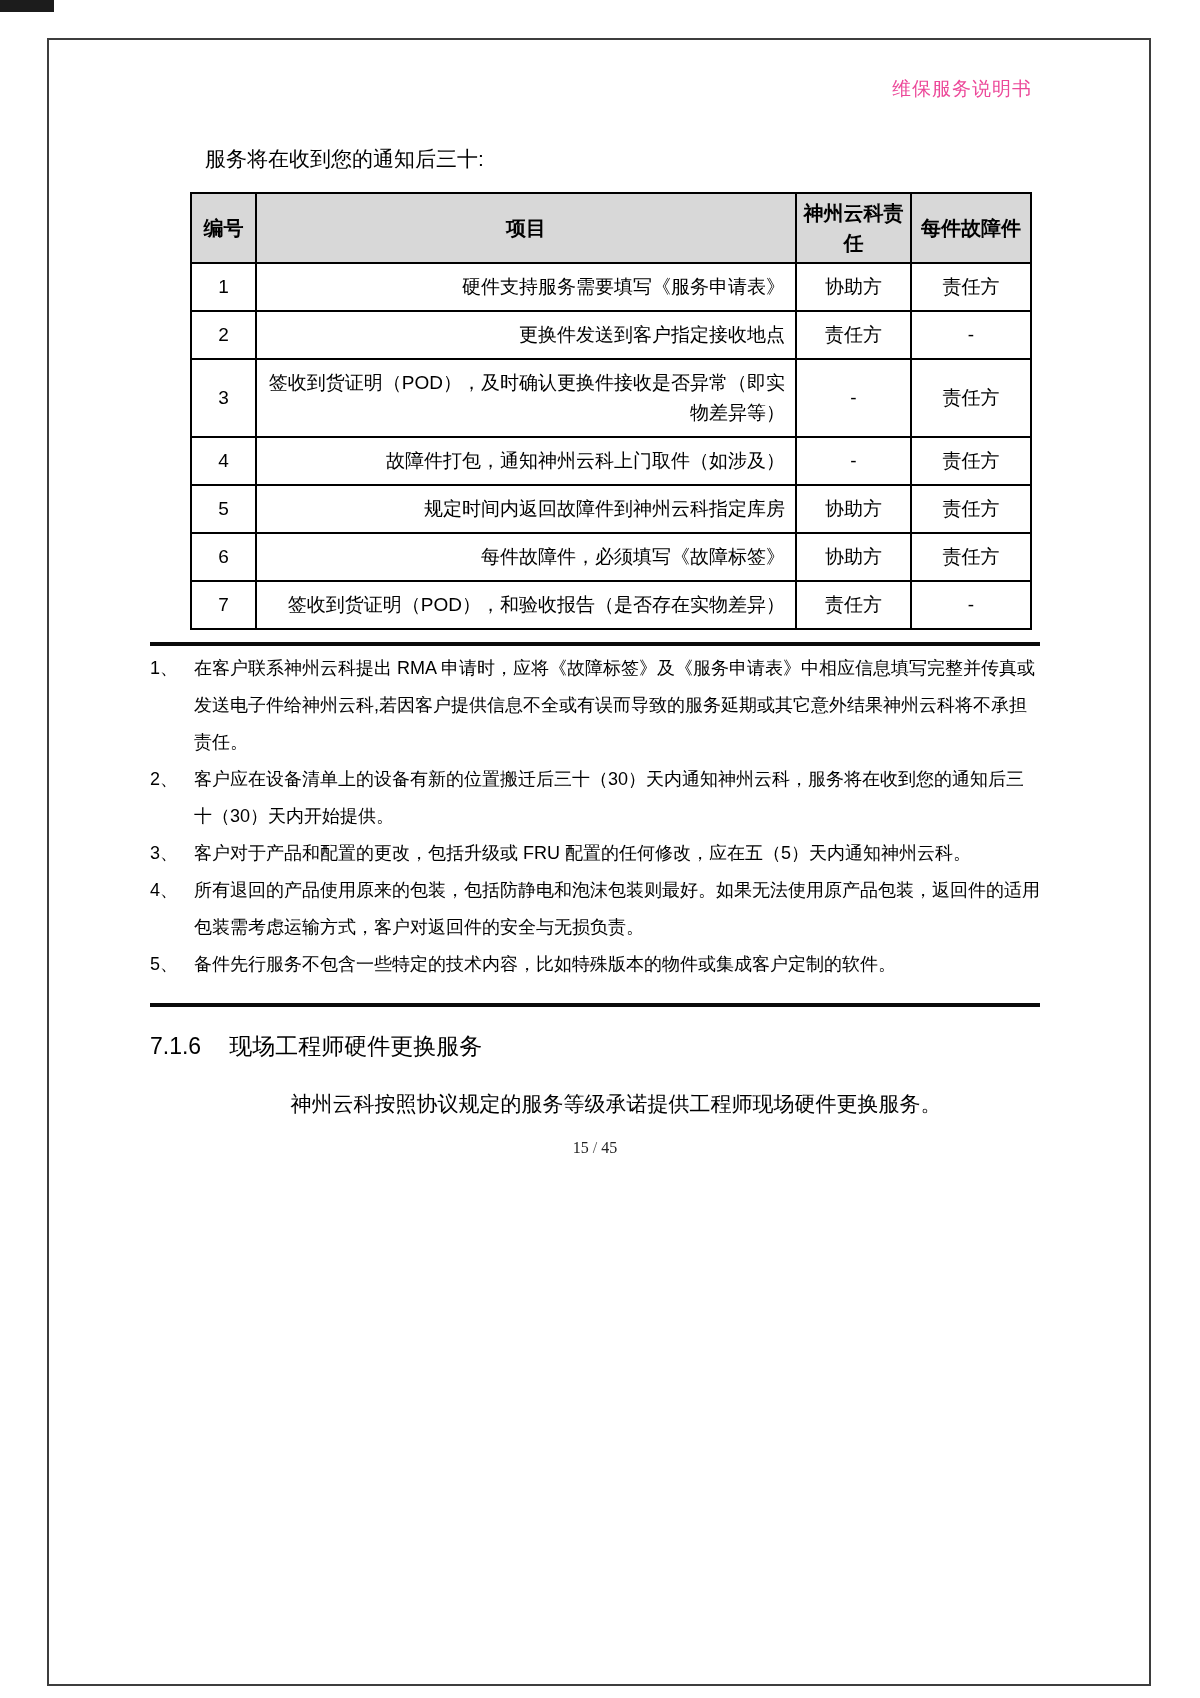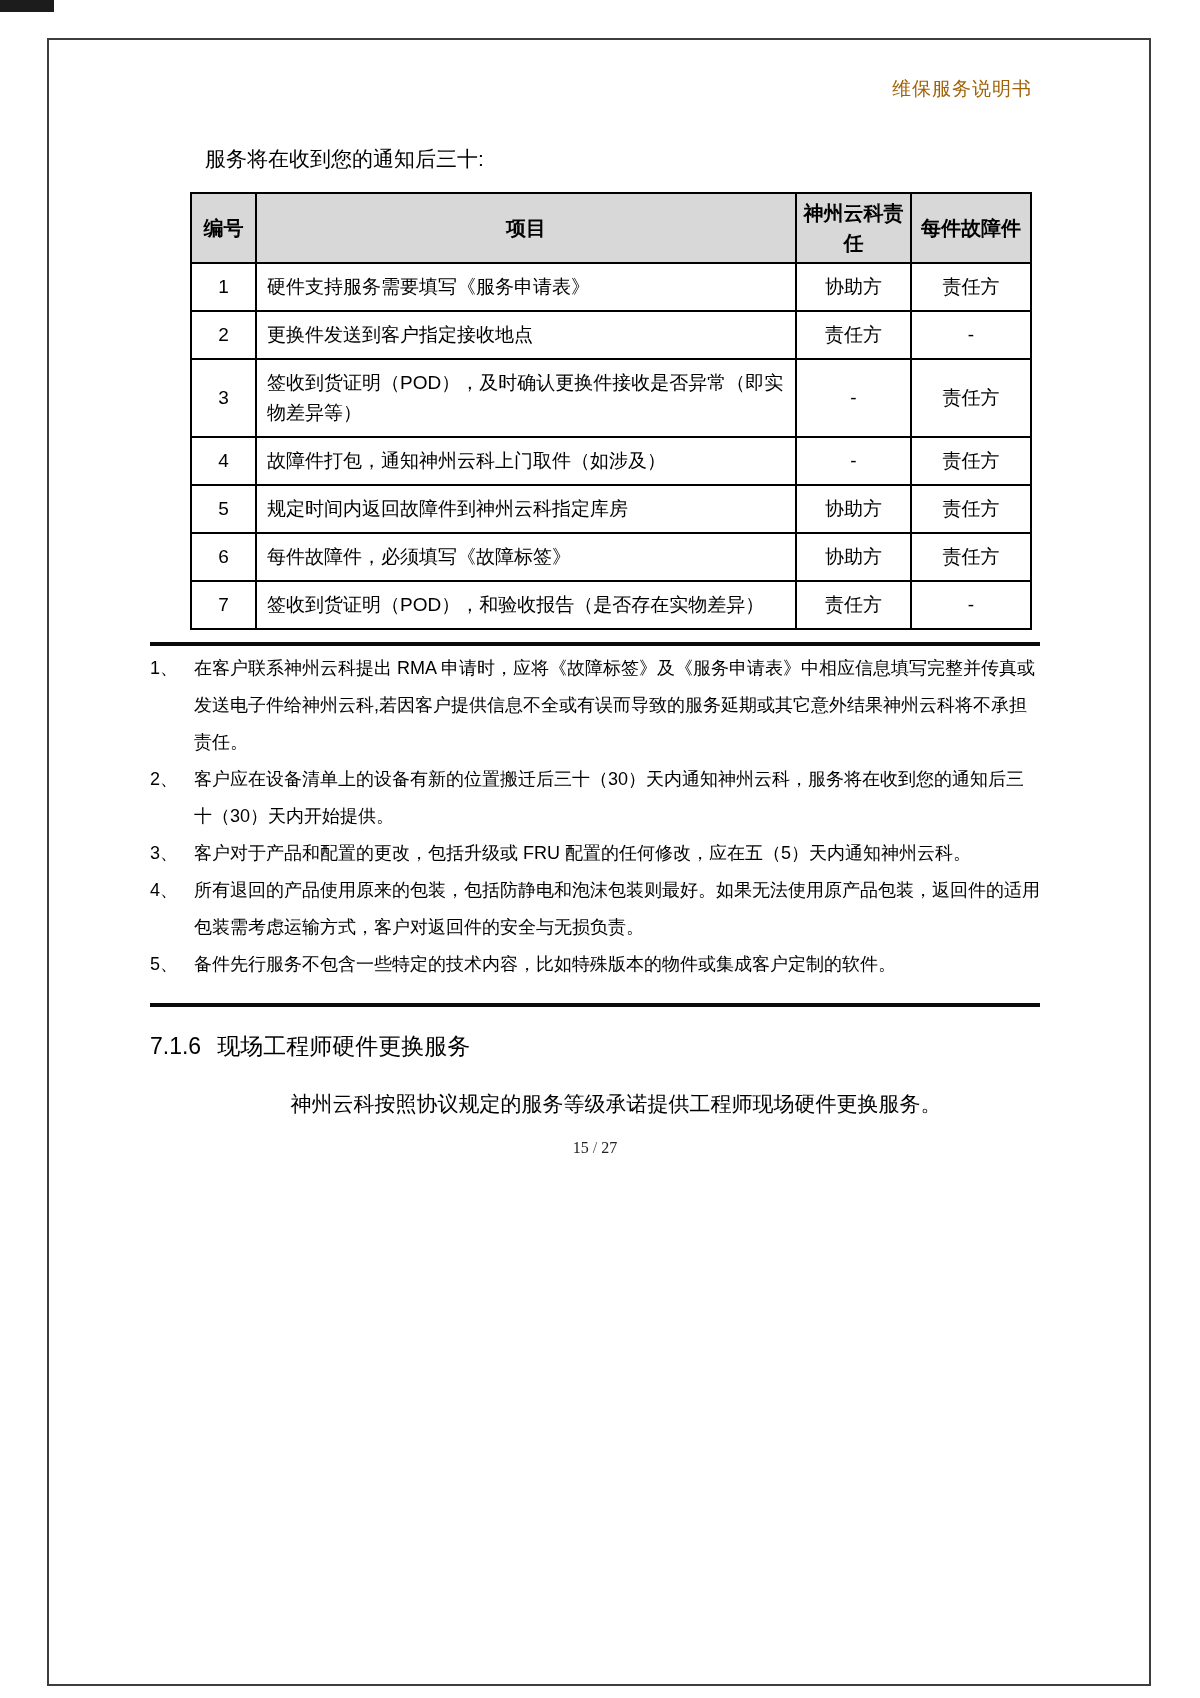--- a/index.html
+++ b/index.html
@@ -8,45 +8,45 @@
     font-family:"Liberation Sans", sans-serif;color:#000;overflow:hidden;
   }
   .scan-artifact{position:absolute;left:0;top:0;width:54px;height:12px;background:#1c1c1c;}
   .page-border{
     position:absolute;left:47px;top:38px;width:1104px;height:1648px;
     border:2px solid #3d3d3d;box-sizing:border-box;pointer-events:none;
   }
   .content{position:absolute;left:150px;top:76px;width:890px;}
   .doc-header{
     text-align:right;font-family:"Liberation Serif", serif;font-size:19px;
-    color:#a16207;line-height:26px;letter-spacing:1px;padding-right:8px;
+    color:#ec4899;line-height:26px;letter-spacing:1px;padding-right:8px;
   }
   .intro{margin-top:42px;font-size:21px;line-height:30px;text-indent:55px;}
   table.resp{
     border-collapse:collapse;margin:18px 0 0 40px;width:840px;table-layout:fixed;
   }
   table.resp th, table.resp td{
     border:2px solid #000;vertical-align:middle;font-size:19px;
     padding:8px 10px;line-height:30px;box-sizing:border-box;
   }
   table.resp th{
     background:#d8d8d8;font-weight:bold;font-size:20px;text-align:center;
     height:66px;padding:4px 6px;
   }
   table.resp td{height:44px;text-align:center;}
-  table.resp td.item{text-align:left;}
+  table.resp td.item{text-align:right;}
   .rule{height:4px;background:#0a0a0a;margin-top:12px;width:890px;}
   .rule.bottom{margin-top:20px;}
   .notes-label{margin-top:14px;font-size:18px;font-weight:bold;line-height:30px;}
   .notes{margin-top:4px;}
   .note{display:flex;font-size:18px;line-height:37px;}
   .note .num{width:44px;flex:0 0 44px;}
   .note .txt{flex:1;}
   .section-heading{margin-top:22px;font-size:23px;line-height:34px;font-weight:400;}
-  .section-heading .sec-num{margin-right:16px;}
+  .section-heading .sec-num{margin-right:28px;}
   .paras{margin-top:12px;}
   .para{font-size:21px;line-height:58px;text-indent:2em;margin:0 0 18px 0;}
   .para:last-child{margin-bottom:6px;text-align:center;}
   .footer{
     margin-top:6px;text-align:center;font-family:"Liberation Serif", serif;
     font-size:16px;color:#222;
   }
   .footer .pg-num{font-weight:normal;}
   .footer .pg-sep{margin:0 4px;color:#555;}
 </style>
@@ -153,16 +153,16 @@
 
   <div class="section-heading">
     <span class="sec-num">7.1.6</span><span>现场工程师硬件更换服务</span>
   </div>
 
   <div class="paras">
       <div class="para">神州云科按照协议规定的服务等级承诺提供工程师现场硬件更换服务。</div>
     </div>
 
   <div class="footer">
-    <span class="pg-num">15</span><span class="pg-sep">/</span><span class="pg-total">27</span>
+    <span class="pg-num">15</span><span class="pg-sep">/</span><span class="pg-total">45</span>
   </div>
 
 </div>
 
 </body></html>

